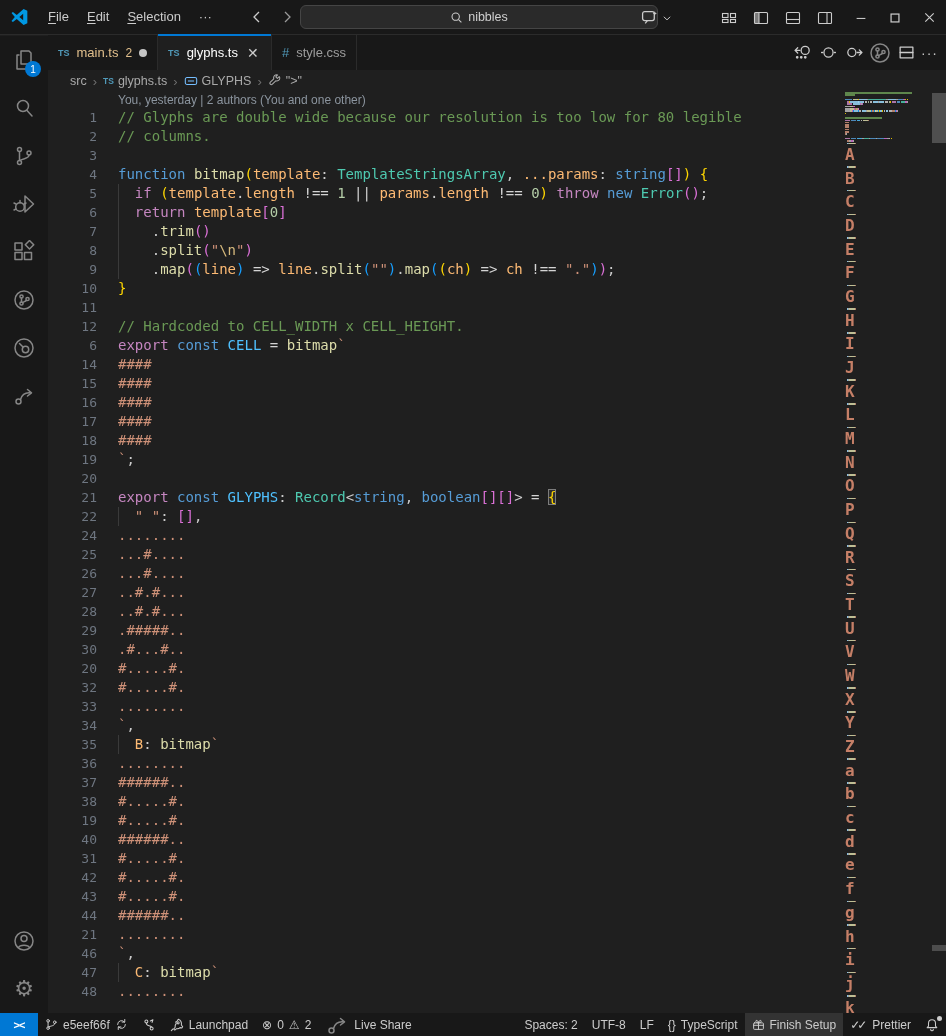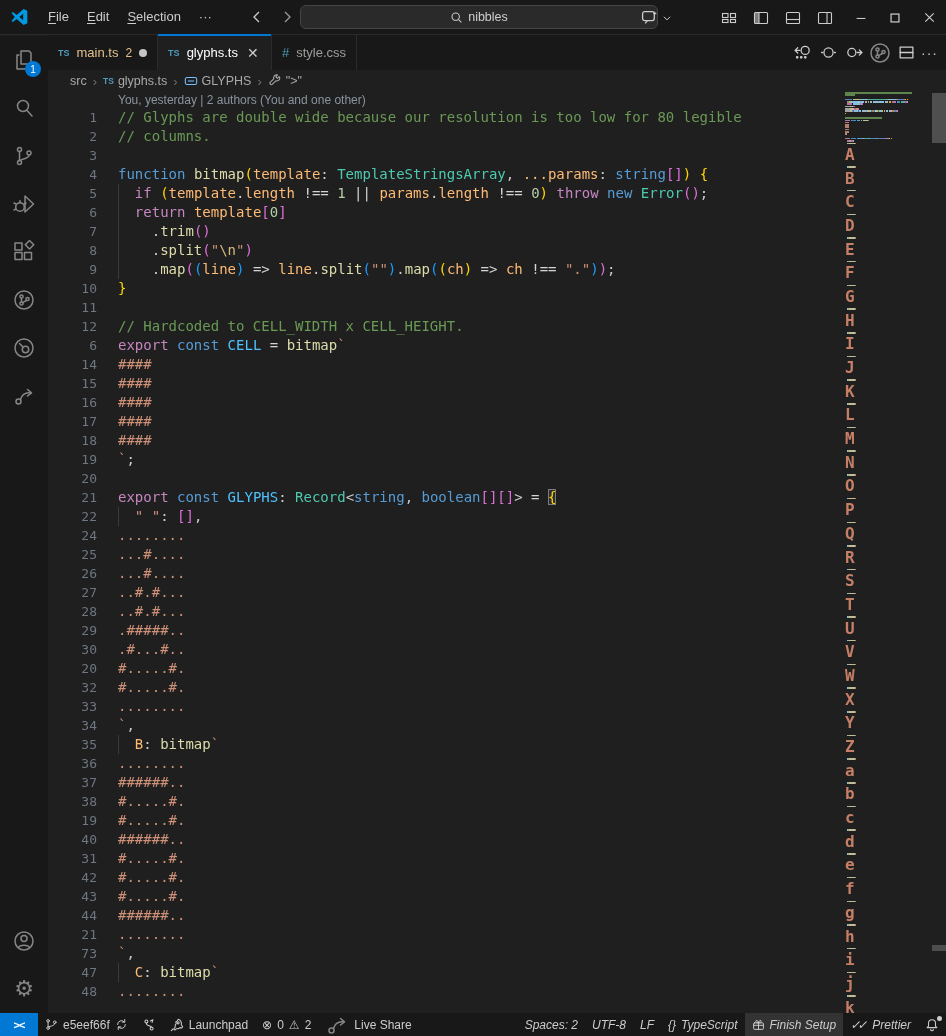--- a/index.html
+++ b/index.html
@@ -68,21 +68,21 @@
   .mm-letter { height:21.4px; font:bold 16px/20px "DejaVu Sans Mono", monospace; color:#c57f67; padding-left:2px; }
   .scrollbar { position:absolute; top:0; right:0; width:14px; bottom:0; }
   .sb-thumb { position:absolute; top:1px; right:0; width:14px; height:50px; background:#4f4f4f; }
   .sb-deco { position:absolute; top:853px; right:0; width:14px; height:6px; background:#4d4d4d; }
 
   
   .statusbar { position:absolute; left:0; right:0; bottom:0; height:23px; background:#181818; display:flex; align-items:center; font-size:12px; color:#cccccc; }
   .sb-item { display:flex; align-items:center; gap:5px; padding:0 7px; height:23px; white-space:nowrap; }
   .sb-remote { background:#0078d4; color:#fff; width:38px; justify-content:center; font-weight:bold; font-size:11px; letter-spacing:-1px; }
   .sb-prominent { background:#333333; }
-  .sb-right { margin-left:auto; display:flex; align-items:center;font-style:italic; }
+  .sb-right { margin-left:auto; display:flex; align-items:center; }
   .sb-glyph { font-size:12px; line-height:1; }
   .bell-wrap { position:relative; }
   .bell-dot { position:absolute; top:-2px; right:-3px; width:5px; height:5px; border-radius:50%; background:#cccccc; }
   svg { display:block; }
 </style>
 </head>
 <body>
 
 <div class="window">
 
@@ -408,21 +408,21 @@
         <div class="cl"><span class="num">36</span><span class="ctext"><span class="tk-s">........</span></span></div>
         <div class="cl"><span class="num">37</span><span class="ctext"><span class="tk-s">######..</span></span></div>
         <div class="cl"><span class="num">38</span><span class="ctext"><span class="tk-s">#.....#.</span></span></div>
         <div class="cl"><span class="num">19</span><span class="ctext"><span class="tk-s">#.....#.</span></span></div>
         <div class="cl"><span class="num">40</span><span class="ctext"><span class="tk-s">######..</span></span></div>
         <div class="cl"><span class="num">31</span><span class="ctext"><span class="tk-s">#.....#.</span></span></div>
         <div class="cl"><span class="num">42</span><span class="ctext"><span class="tk-s">#.....#.</span></span></div>
         <div class="cl"><span class="num">43</span><span class="ctext"><span class="tk-s">#.....#.</span></span></div>
         <div class="cl"><span class="num">44</span><span class="ctext"><span class="tk-s">######..</span></span></div>
         <div class="cl"><span class="num">21</span><span class="ctext"><span class="tk-s">........</span></span></div>
-        <div class="cl"><span class="num">73</span><span class="ctext"><span class="tk-s">`</span><span class="tk-p">,</span></span></div>
+        <div class="cl"><span class="num">46</span><span class="ctext"><span class="tk-s">`</span><span class="tk-p">,</span></span></div>
         <div class="cl"><span class="num">47</span><span class="iguide"></span><span class="ctext"><span class="tk-p">  </span><span class="tk-v">C</span><span class="tk-p">: </span><span class="tk-f">bitmap</span><span class="tk-s">`</span></span></div>
         <div class="cl"><span class="num">48</span><span class="ctext"><span class="tk-s">........</span></span></div>
       </div>
     <div class="minimap">
         <div class="mm-line">
           <i style="width: 66.6px; background: rgb(106, 153, 85); opacity: 0.85;"></i>
         </div>
         <div class="mm-line">
           <i style="width: 9.9px; background: rgb(106, 153, 85); opacity: 0.85;"></i>
         </div>

